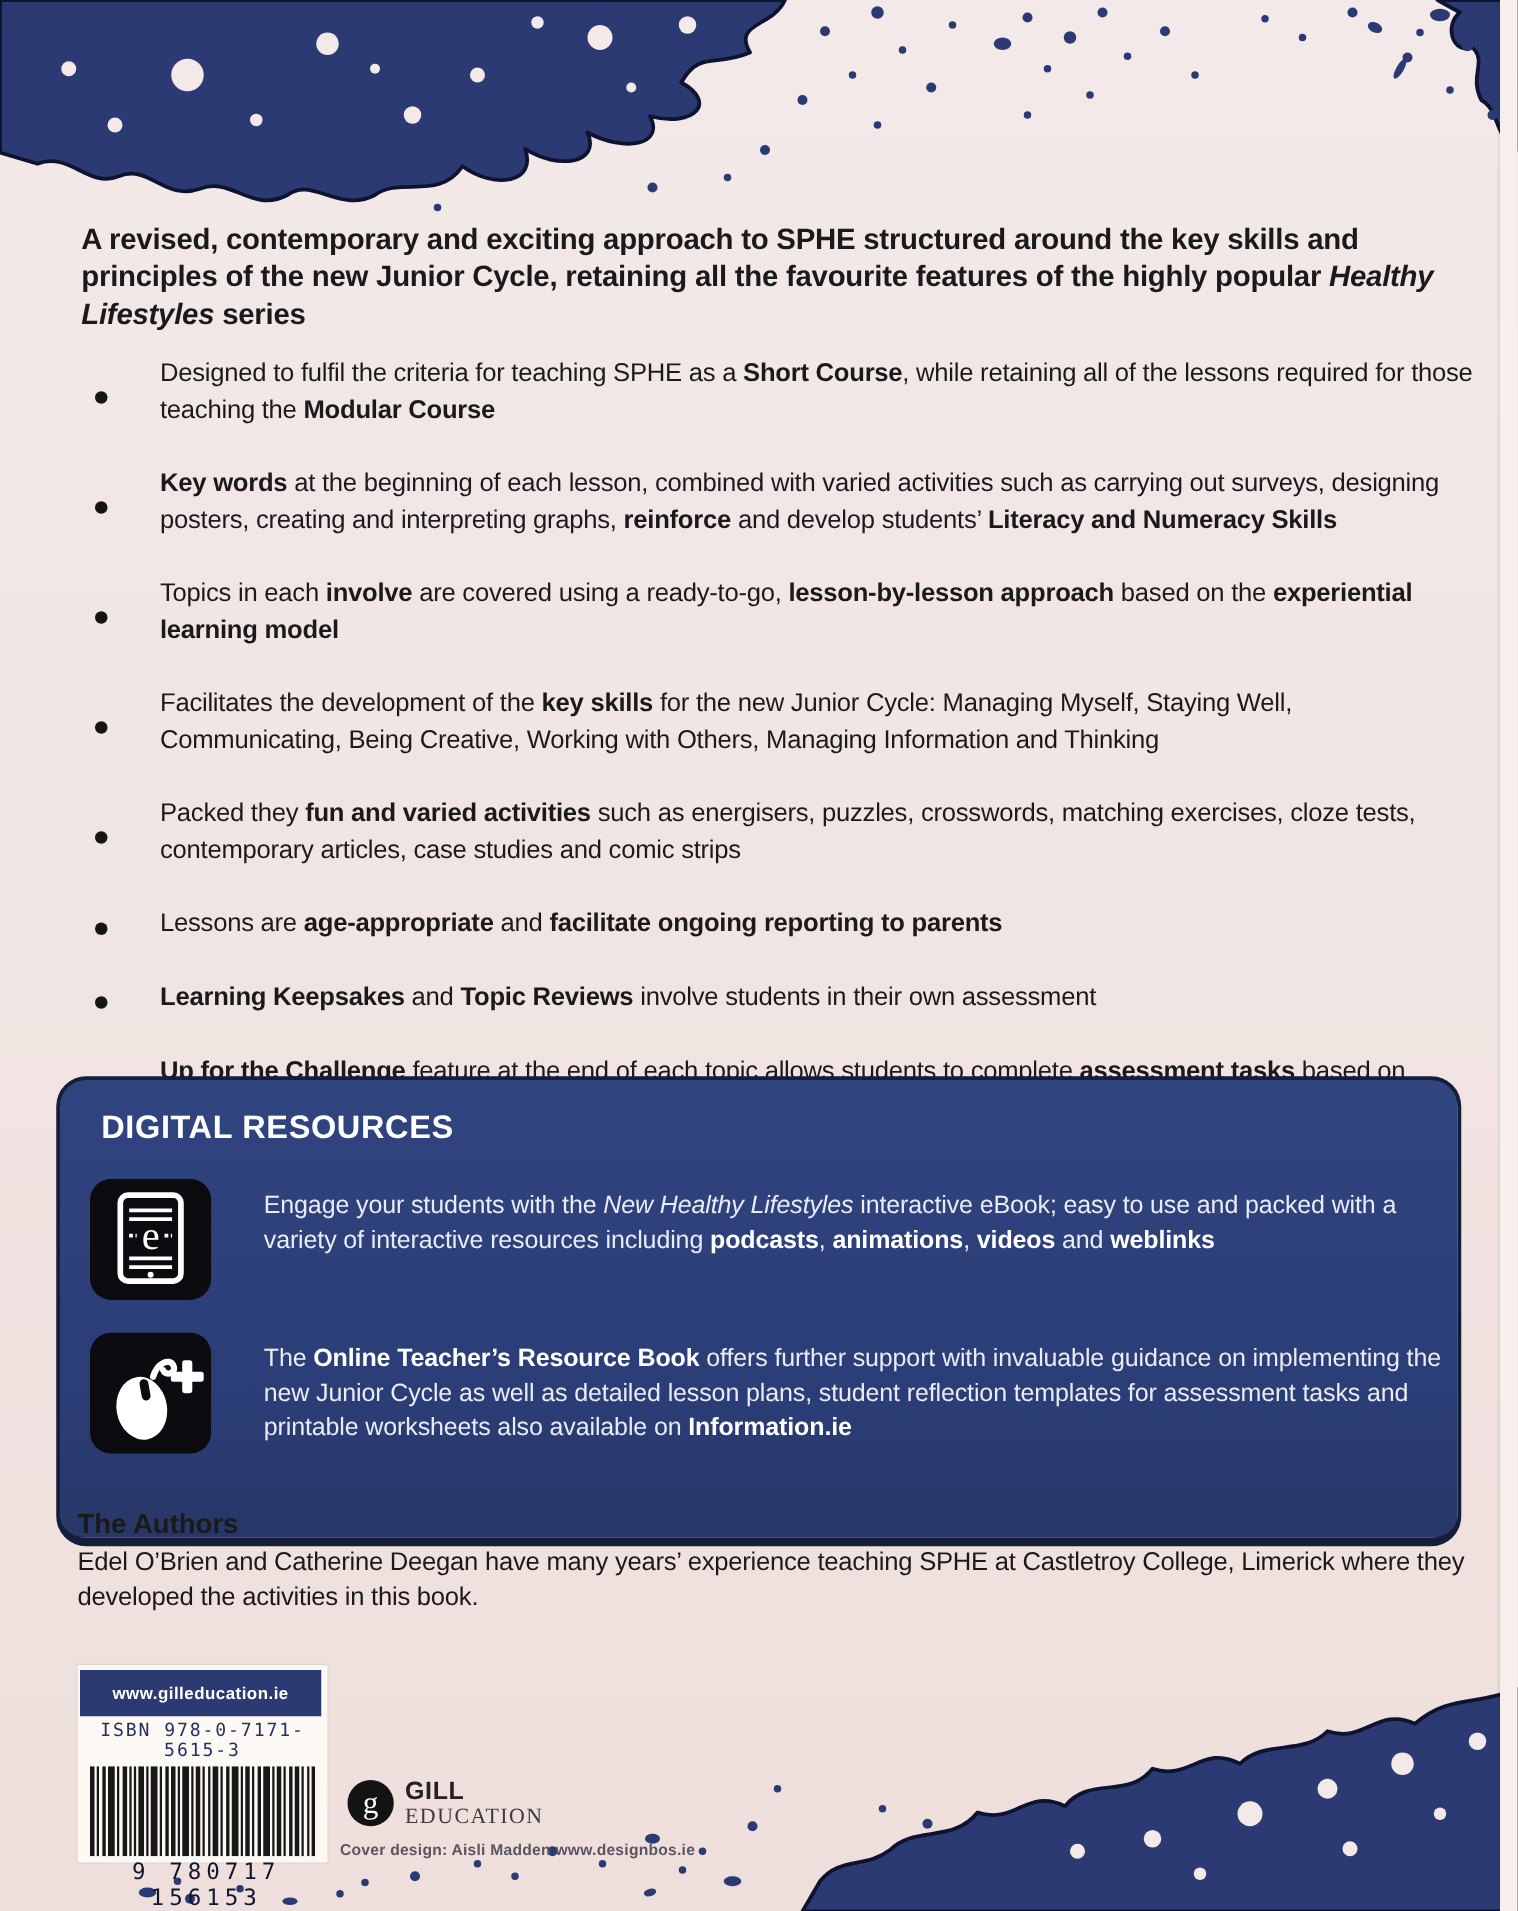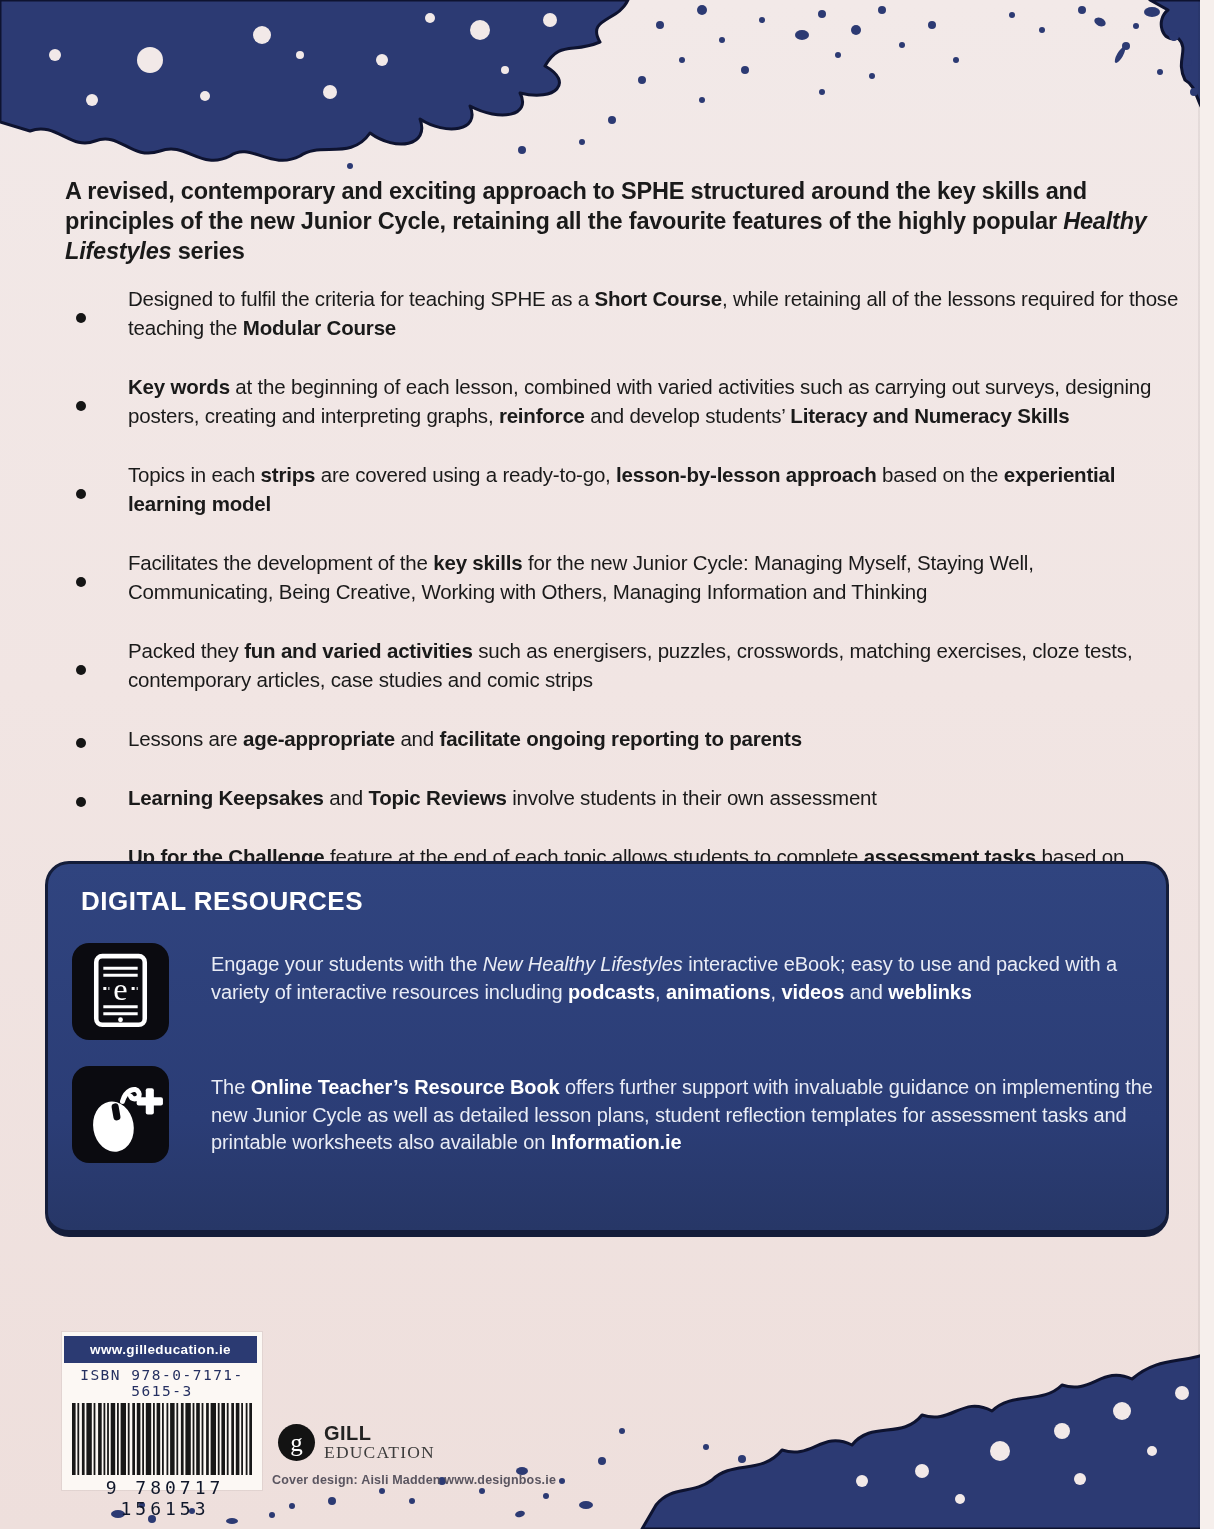--- a/index.html
+++ b/index.html
@@ -73,21 +73,21 @@
   #authors{position:absolute;left:62px;top:1206px;width:1120px;}
   #authors h3{margin:0 0 4px 0;font-size:22px;}
   #authors p{margin:0;font-size:20.5px;line-height:28px;letter-spacing:-0.2px;}
 
   
   #barcode-box{
     position:absolute;left:62px;top:1332px;width:200px;height:158px;
     background:#fcf8f4;box-shadow:0 0 0 1px rgba(0,0,0,0.05);
   }
   #barcode-band{
-    height:27px;margin:4px 5px 0 2px;background:#2b3a72;
+    height:37px;margin:4px 5px 0 2px;background:#2b3a72;
     display:flex;align-items:center;justify-content:center;
   }
   #barcode-band span{
     color:#fff;font-size:13.5px;font-weight:bold;letter-spacing:0.4px;
   }
   #isbn-line{
     text-align:center;font-family:"DejaVu Sans Mono", monospace;
     font-size:14.5px;letter-spacing:1.5px;color:#253061;margin-top:4px;
     font-weight:normal;
   }
@@ -233,21 +233,21 @@
     <li>
       <span class="dot"></span>
       <div class="li-text"><span>Designed to fulfil the criteria for teaching SPHE as a </span><span class="b">Short Course</span><span>, while retaining all of the lessons required for those teaching the </span><span class="b">Modular Course</span></div>
     </li>
     <li>
       <span class="dot"></span>
       <div class="li-text"><span class="b">Key words</span><span> at the beginning of each lesson, combined with varied activities such as carrying out surveys, designing posters, creating and interpreting graphs, </span><span class="b">reinforce</span><span> and develop students’ </span><span class="b">Literacy and Numeracy Skills</span></div>
     </li>
     <li>
       <span class="dot"></span>
-      <div class="li-text"><span>Topics in each </span><span class="b">strips</span><span> are covered using a ready-to-go, </span><span class="b">lesson-by-lesson approach</span><span> based on the </span><span class="b">experiential learning model</span></div>
+      <div class="li-text"><span>Topics in each </span><span class="b">involve</span><span> are covered using a ready-to-go, </span><span class="b">lesson-by-lesson approach</span><span> based on the </span><span class="b">experiential learning model</span></div>
     </li>
     <li>
       <span class="dot"></span>
       <div class="li-text"><span>Facilitates the development of the </span><span class="b">key skills</span><span> for the new Junior Cycle: Managing Myself, Staying Well, Communicating, Being Creative, Working with Others, Managing Information and Thinking</span></div>
     </li>
     <li>
       <span class="dot"></span>
       <div class="li-text"><span>Packed they </span><span class="b">fun and varied activities</span><span> such as energisers, puzzles, crosswords, matching exercises, cloze tests, contemporary articles, case studies and comic strips</span></div>
     </li>
     <li>
@@ -289,20 +289,24 @@
         <ellipse cx="41" cy="60" rx="20" ry="25" fill="#ffffff" transform="rotate(-10 41 60)"></ellipse>
         <rect x="40" y="37" width="7" height="17" rx="3.5" fill="#0b0b10" transform="rotate(-10 43 45)"></rect>
         <path d="M50 35 C53 24 63 20 66 26 C69 32 60 35 58 30" stroke="#ffffff" stroke-width="5" fill="none" stroke-linecap="round"></path>
         <rect x="64" y="31" width="26" height="8" rx="2" fill="#ffffff"></rect>
         <rect x="73" y="22" width="8" height="26" rx="2" fill="#ffffff"></rect>
       </svg>
       <div class="dr-text"><span>The </span><span class="b">Online Teacher’s Resource Book</span><span> offers further support with invaluable guidance on implementing the new Junior Cycle as well as detailed lesson plans, student reflection templates for assessment tasks and printable worksheets also available on </span><span class="b">Information.ie</span></div>
     </div>
   </section>
 
+  <section id="authors">
+    <h3>The Authors</h3>
+    <p>Edel O’Brien and Catherine Deegan have many years’ experience teaching SPHE at Castletroy College, Limerick where they developed the activities in this book.</p>
+  </section>
 
   <div id="barcode-box">
     <div id="barcode-band">
       <span>www.gilleducation.ie</span>
     </div>
     <div id="isbn-line">ISBN 978-0-7171-5615-3</div>
     <svg id="bars" viewBox="0 0 100 60" preserveAspectRatio="none">
       <g fill="#181818">
         <rect x="0" width="2" height="60"></rect>
           <rect x="3" width="1" height="60"></rect>

